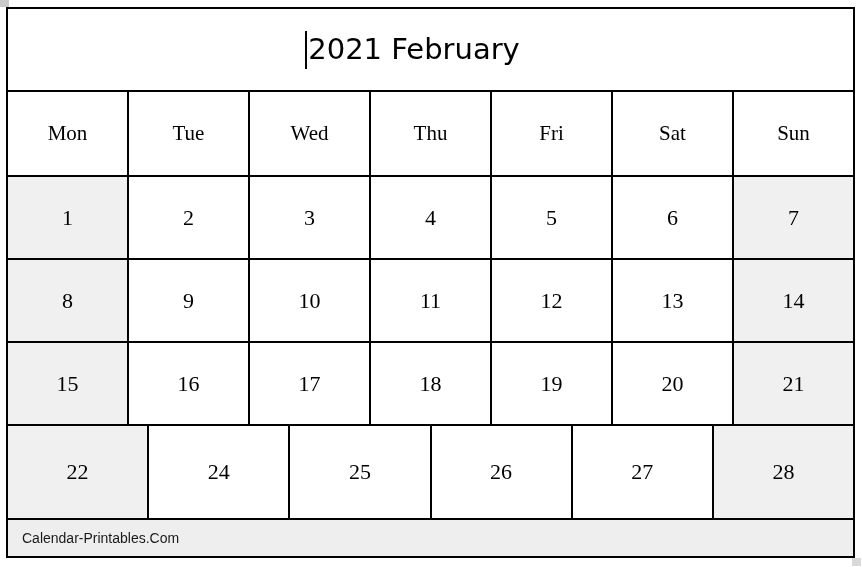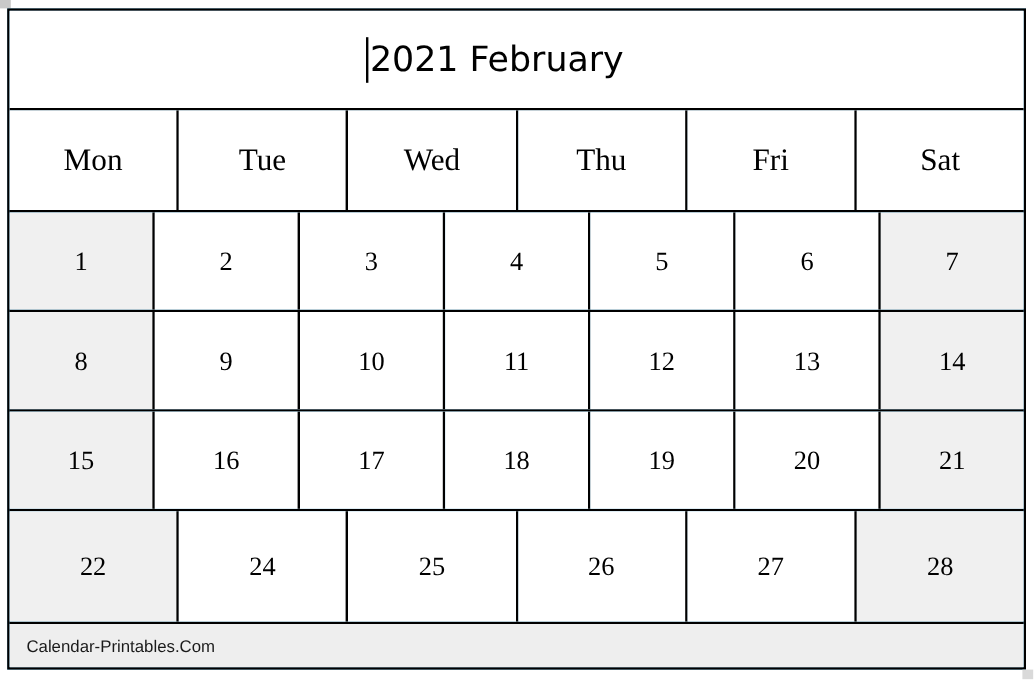--- a/index.html
+++ b/index.html
@@ -128,21 +128,21 @@
   }
   .cell:last-child {
     border-right: none;
   }
   .cell.shaded {
     background: #f0f0f0;
   }
 
   .dow {
     font-family: "Liberation Serif", "DejaVu Serif", serif;
-    font-size: 26px;
+    font-size: 21px;
     line-height: 1;
   }
   .daynum {
     font-family: "Liberation Serif", "DejaVu Serif", serif;
     font-size: 22px;
     line-height: 1;
   }
 
   
   .footer-bar {
@@ -191,20 +191,23 @@
         </div>
         <div class="cell">
           <span class="dow">Thu</span>
         </div>
         <div class="cell">
           <span class="dow">Fri</span>
         </div>
         <div class="cell">
           <span class="dow">Sat</span>
         </div>
+        <div class="cell">
+          <span class="dow">Sun</span>
+        </div>
       </div>
 
       <div class="row week">
         <div class="cell shaded">
           <span class="daynum">1</span>
         </div>
         <div class="cell">
           <span class="daynum">2</span>
         </div>
         <div class="cell">

